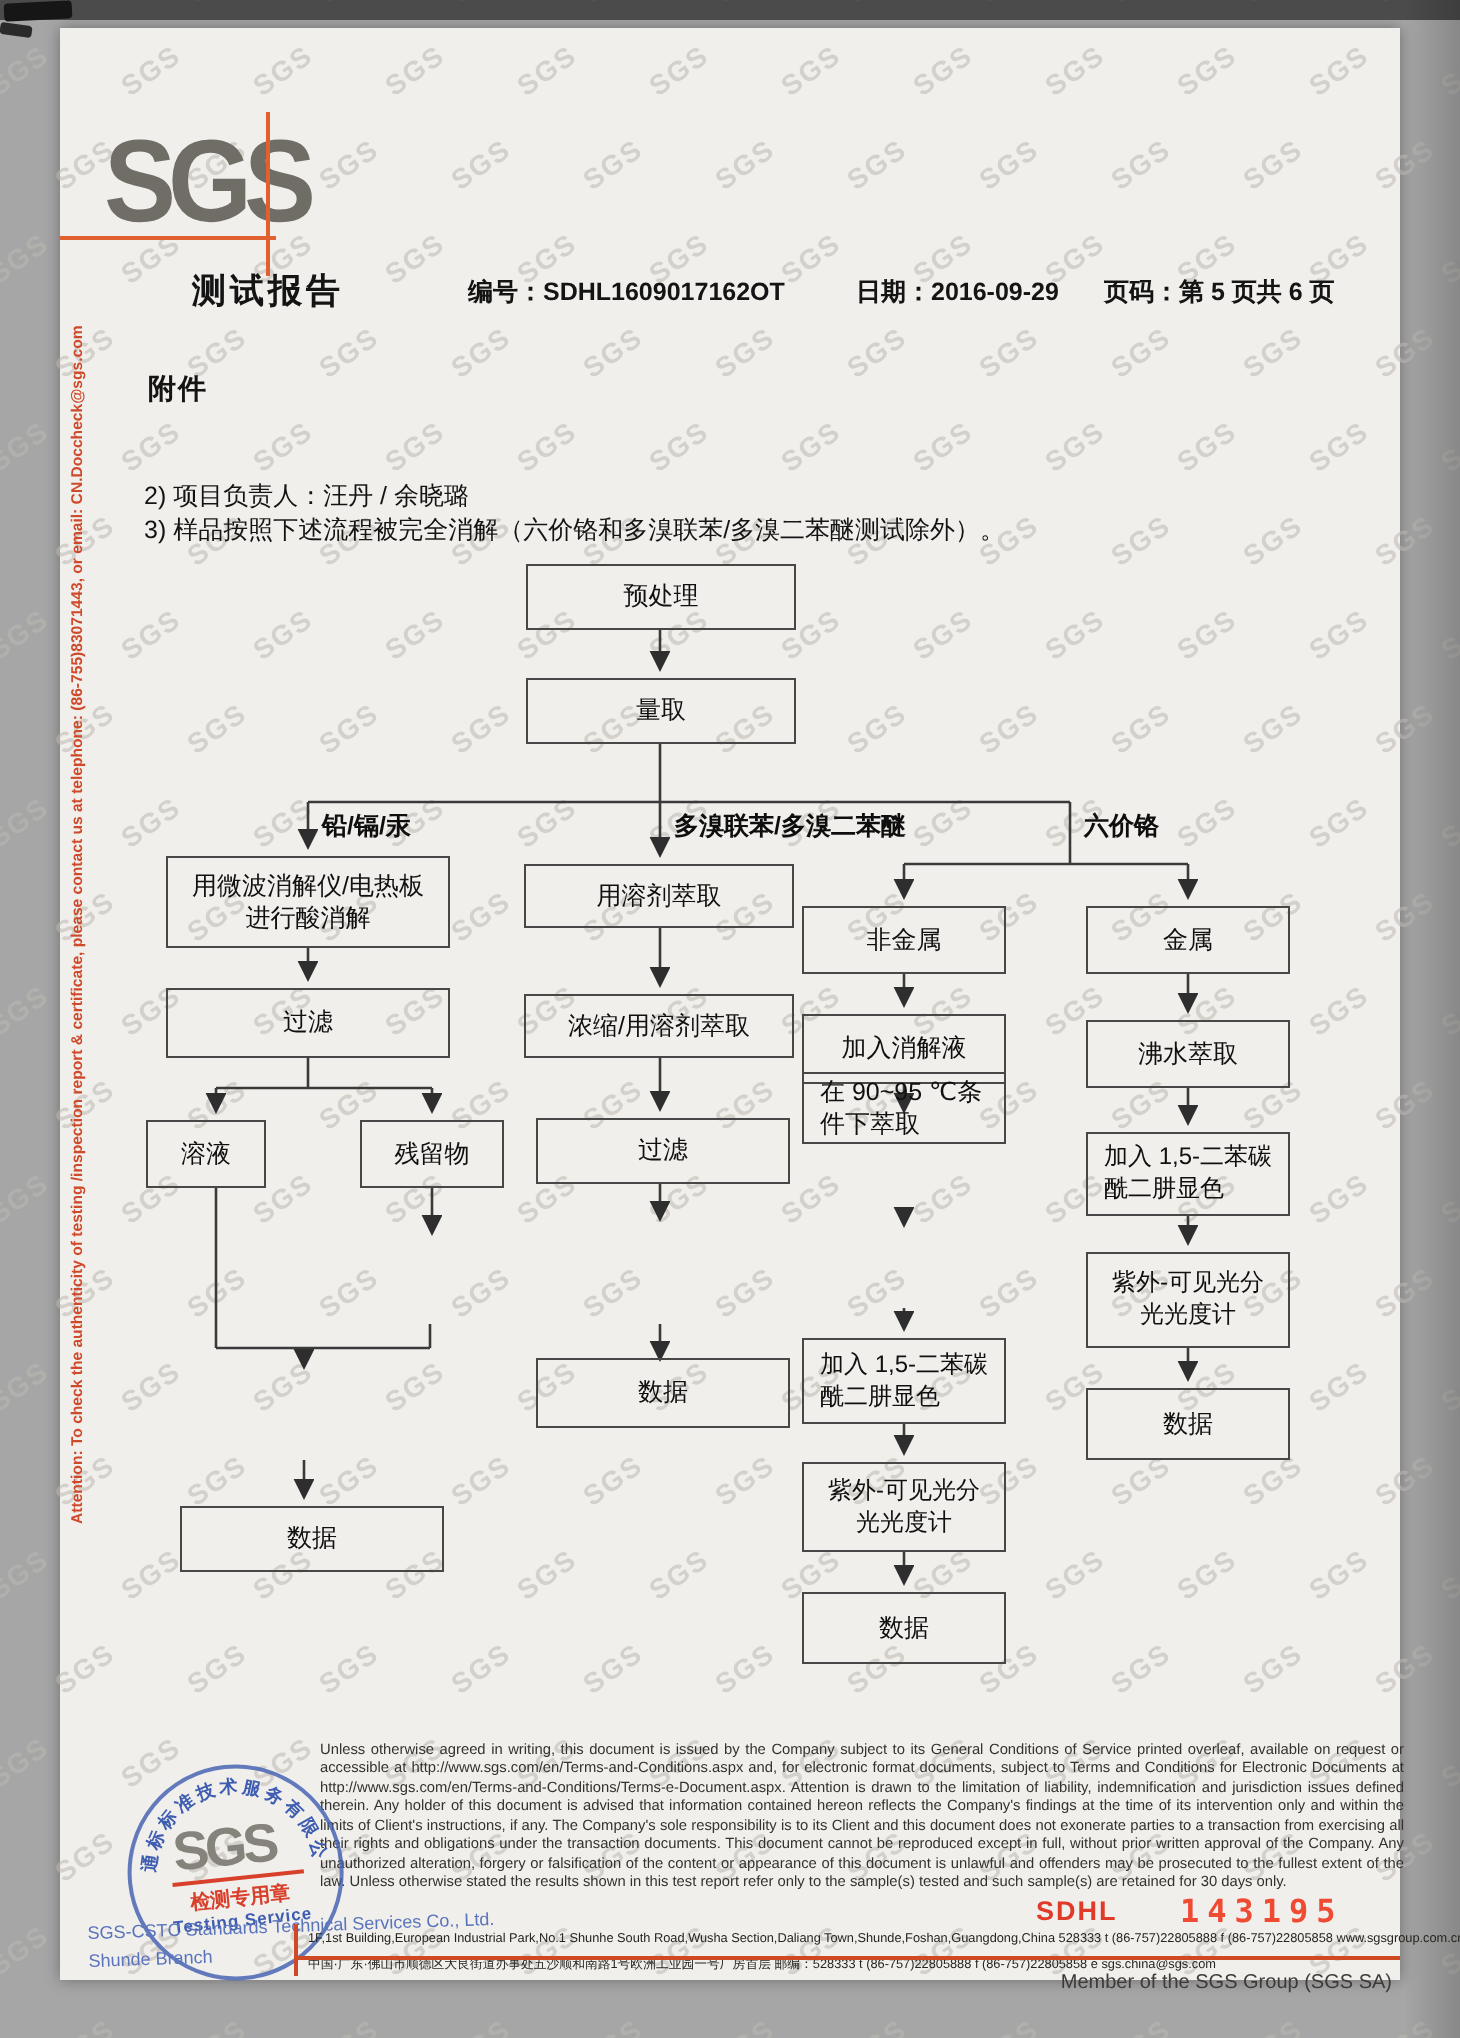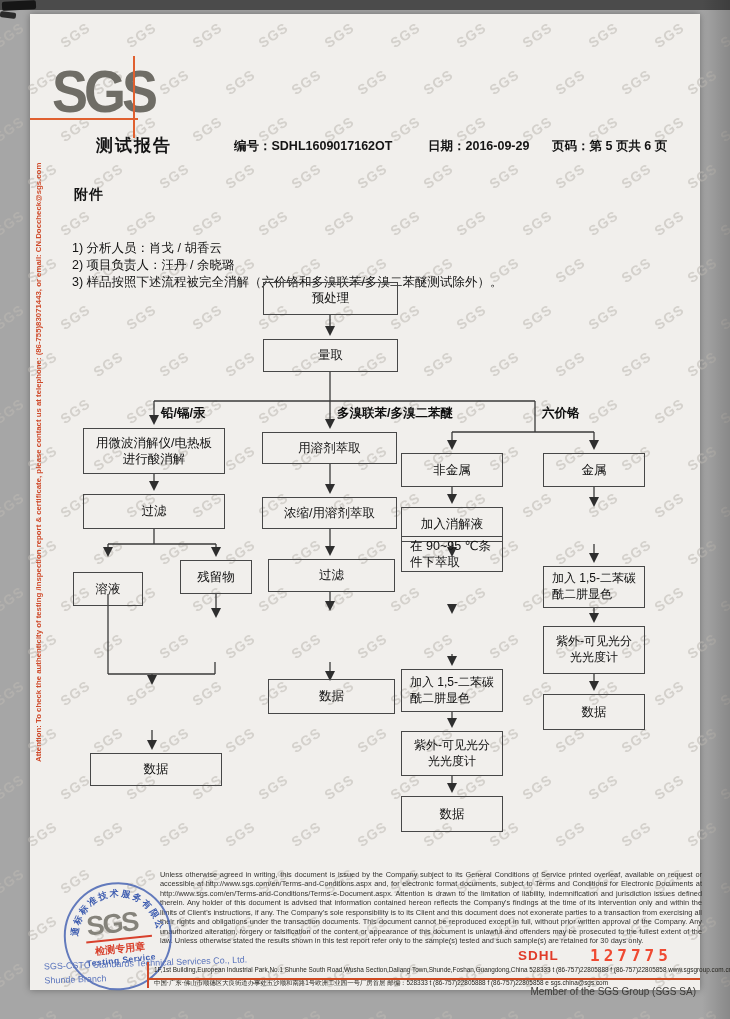--- a/index.html
+++ b/index.html
@@ -338,21 +338,20 @@
     <div class="logo-sgs">SGS</div>
     <div class="logo-vline"></div>
     <div class="logo-hline"></div>
     <div class="report-title">测试报告</div>
     <div class="meta meta-no"><span>编号：</span><span>SDHL1609017162OT</span></div>
     <div class="meta meta-date"><span>日期：</span><span>2016-09-29</span></div>
     <div class="meta meta-page"><span>页码：</span><span>第 5 页共 6 页</span></div>
 
     <div class="attachment">附件</div>
     <div class="notes">
-      <div>1) 分析人员：肖戈 / 胡香云</div>
       <div>2) 项目负责人：汪丹 / 余晓璐</div>
       <div>3) 样品按照下述流程被完全消解（六价铬和多溴联苯/多溴二苯醚测试除外）。</div>
     </div>
 
     <svg class="connectors" width="670" height="976">
       <defs>
         <marker id="arr" markerWidth="9" markerHeight="9" refX="6.5" refY="4" orient="auto">
           <path d="M0,0 L8,4 L0,8 z" fill="#2e2e2e"></path>
         </marker>
       </defs>
@@ -397,40 +396,41 @@
     <div class="blabel" style="left:131px;top:391px;">铅/镉/汞</div>
     <div class="blabel" style="left:307px;top:391px;">多溴联苯/多溴二苯醚</div>
     <div class="blabel" style="left:512px;top:391px;">六价铬</div>
 
     <div class="fbox" style="left:233px;top:325px;width:135px;height:33px;">量取</div>
     <div class="fbox" style="left:233px;top:268px;width:135px;height:33px;">预处理</div>
 
     <div class="fbox" style="left:53px;top:414px;width:142px;height:46px;">用微波消解仪/电热板
 进行酸消解</div>
     <div class="fbox" style="left:53px;top:480px;width:142px;height:35px;">过滤</div>
-    <div class="fbox" style="left:43px;top:558px;width:70px;height:34px;">溶液</div>
+    <div class="fbox" style="left:43px;top:546px;width:60px;height:34px;">溶液</div>
     <div class="fbox" style="left:150px;top:546px;width:72px;height:34px;">残留物</div>
     <div class="fbox" style="left:60px;top:739px;width:132px;height:33px;">数据</div>
 
     <div class="fbox" style="left:232px;top:418px;width:135px;height:32px;">用溶剂萃取</div>
     <div class="fbox" style="left:232px;top:483px;width:135px;height:32px;">浓缩/用溶剂萃取</div>
     <div class="fbox" style="left:238px;top:545px;width:127px;height:33px;">过滤</div>
     <div class="fbox" style="left:238px;top:665px;width:127px;height:35px;">数据</div>
 
     <div class="fbox" style="left:371px;top:493px;width:102px;height:35px;">加入消解液</div>
     <div class="fbox" style="left:371px;top:439px;width:102px;height:34px;">非金属</div>
     <div class="fbox al" style="left:371px;top:522px;width:102px;height:36px;">在 90~95 ℃条
 件下萃取</div>
     <div class="fbox al" style="left:371px;top:655px;width:102px;height:43px;font-size:12px;">加入 1,5-二苯碳
 酰二肼显色</div>
     <div class="fbox" style="left:371px;top:717px;width:102px;height:45px;font-size:12px;">紫外-可见光分
 光光度计</div>
     <div class="fbox" style="left:371px;top:782px;width:102px;height:36px;">数据</div>
 
     <div class="fbox" style="left:513px;top:439px;width:102px;height:34px;text-align:center;">金属</div>
+    <div class="fbox" style="left:513px;top:496px;width:102px;height:34px;">沸水萃取</div>
     <div class="fbox al" style="left:513px;top:552px;width:102px;height:42px;font-size:12px;">加入 1,5-二苯碳
 酰二肼显色</div>
     <div class="fbox" style="left:513px;top:612px;width:102px;height:48px;font-size:12px;">紫外-可见光分
 光光度计</div>
     <div class="fbox" style="left:513px;top:680px;width:102px;height:36px;">数据</div>
 
     <div class="side-note">Attention: To check the authenticity of testing /inspection report &amp; certificate, please contact us at telephone: (86-755)83071443, or email: CN.Doccheck@sgs.com</div>
 
     <div class="disclaimer">Unless otherwise agreed in writing, this document is issued by the Company subject to its General Conditions of Service printed overleaf, available on request or accessible at http://www.sgs.com/en/Terms-and-Conditions.aspx and, for electronic format documents, subject to Terms and Conditions for Electronic Documents at http://www.sgs.com/en/Terms-and-Conditions/Terms-e-Document.aspx. Attention is drawn to the limitation of liability, indemnification and jurisdiction issues defined therein. Any holder of this document is advised that information contained hereon reflects the Company's findings at the time of its intervention only and within the limits of Client's instructions, if any. The Company's sole responsibility is to its Client and this document does not exonerate parties to a transaction from exercising all their rights and obligations under the transaction documents. This document cannot be reproduced except in full, without prior written approval of the Company. Any unauthorized alteration, forgery or falsification of the content or appearance of this document is unlawful and offenders may be prosecuted to the fullest extent of the law. Unless otherwise stated the results shown in this test report refer only to the sample(s) tested and such sample(s) are retained for 30 days only.</div>
 
@@ -449,21 +449,21 @@
       <div class="stamp-cn">检测专用章</div>
       <div class="stamp-en">Testing Service</div>
     </div>
 
     <div class="company">
       <div>SGS-CSTC Standards Technical Services Co., Ltd.</div>
       <div>Shunde Branch</div>
     </div>
 
     <div class="code-red">SDHL</div>
-    <div class="serial-red">127775</div>
+    <div class="serial-red">143195</div>
 
     <div class="addr-vline"></div>
     <div class="addr">
       <div>1F,1st Building,European Industrial Park,No.1 Shunhe South Road,Wusha Section,Daliang Town,Shunde,Foshan,Guangdong,China  528333   t (86-757)22805888   f (86-757)22805858   www.sgsgroup.com.cn</div>
       <div>中国·广东·佛山市顺德区大良街道办事处五沙顺和南路1号欧洲工业园一号厂房首层 邮编：528333   t (86-757)22805888   f (86-757)22805858   e sgs.china@sgs.com</div>
     </div>
     <div class="footer-hline"></div>
     <div class="member">Member of the SGS Group (SGS SA)</div>
   </div>
 </div>

